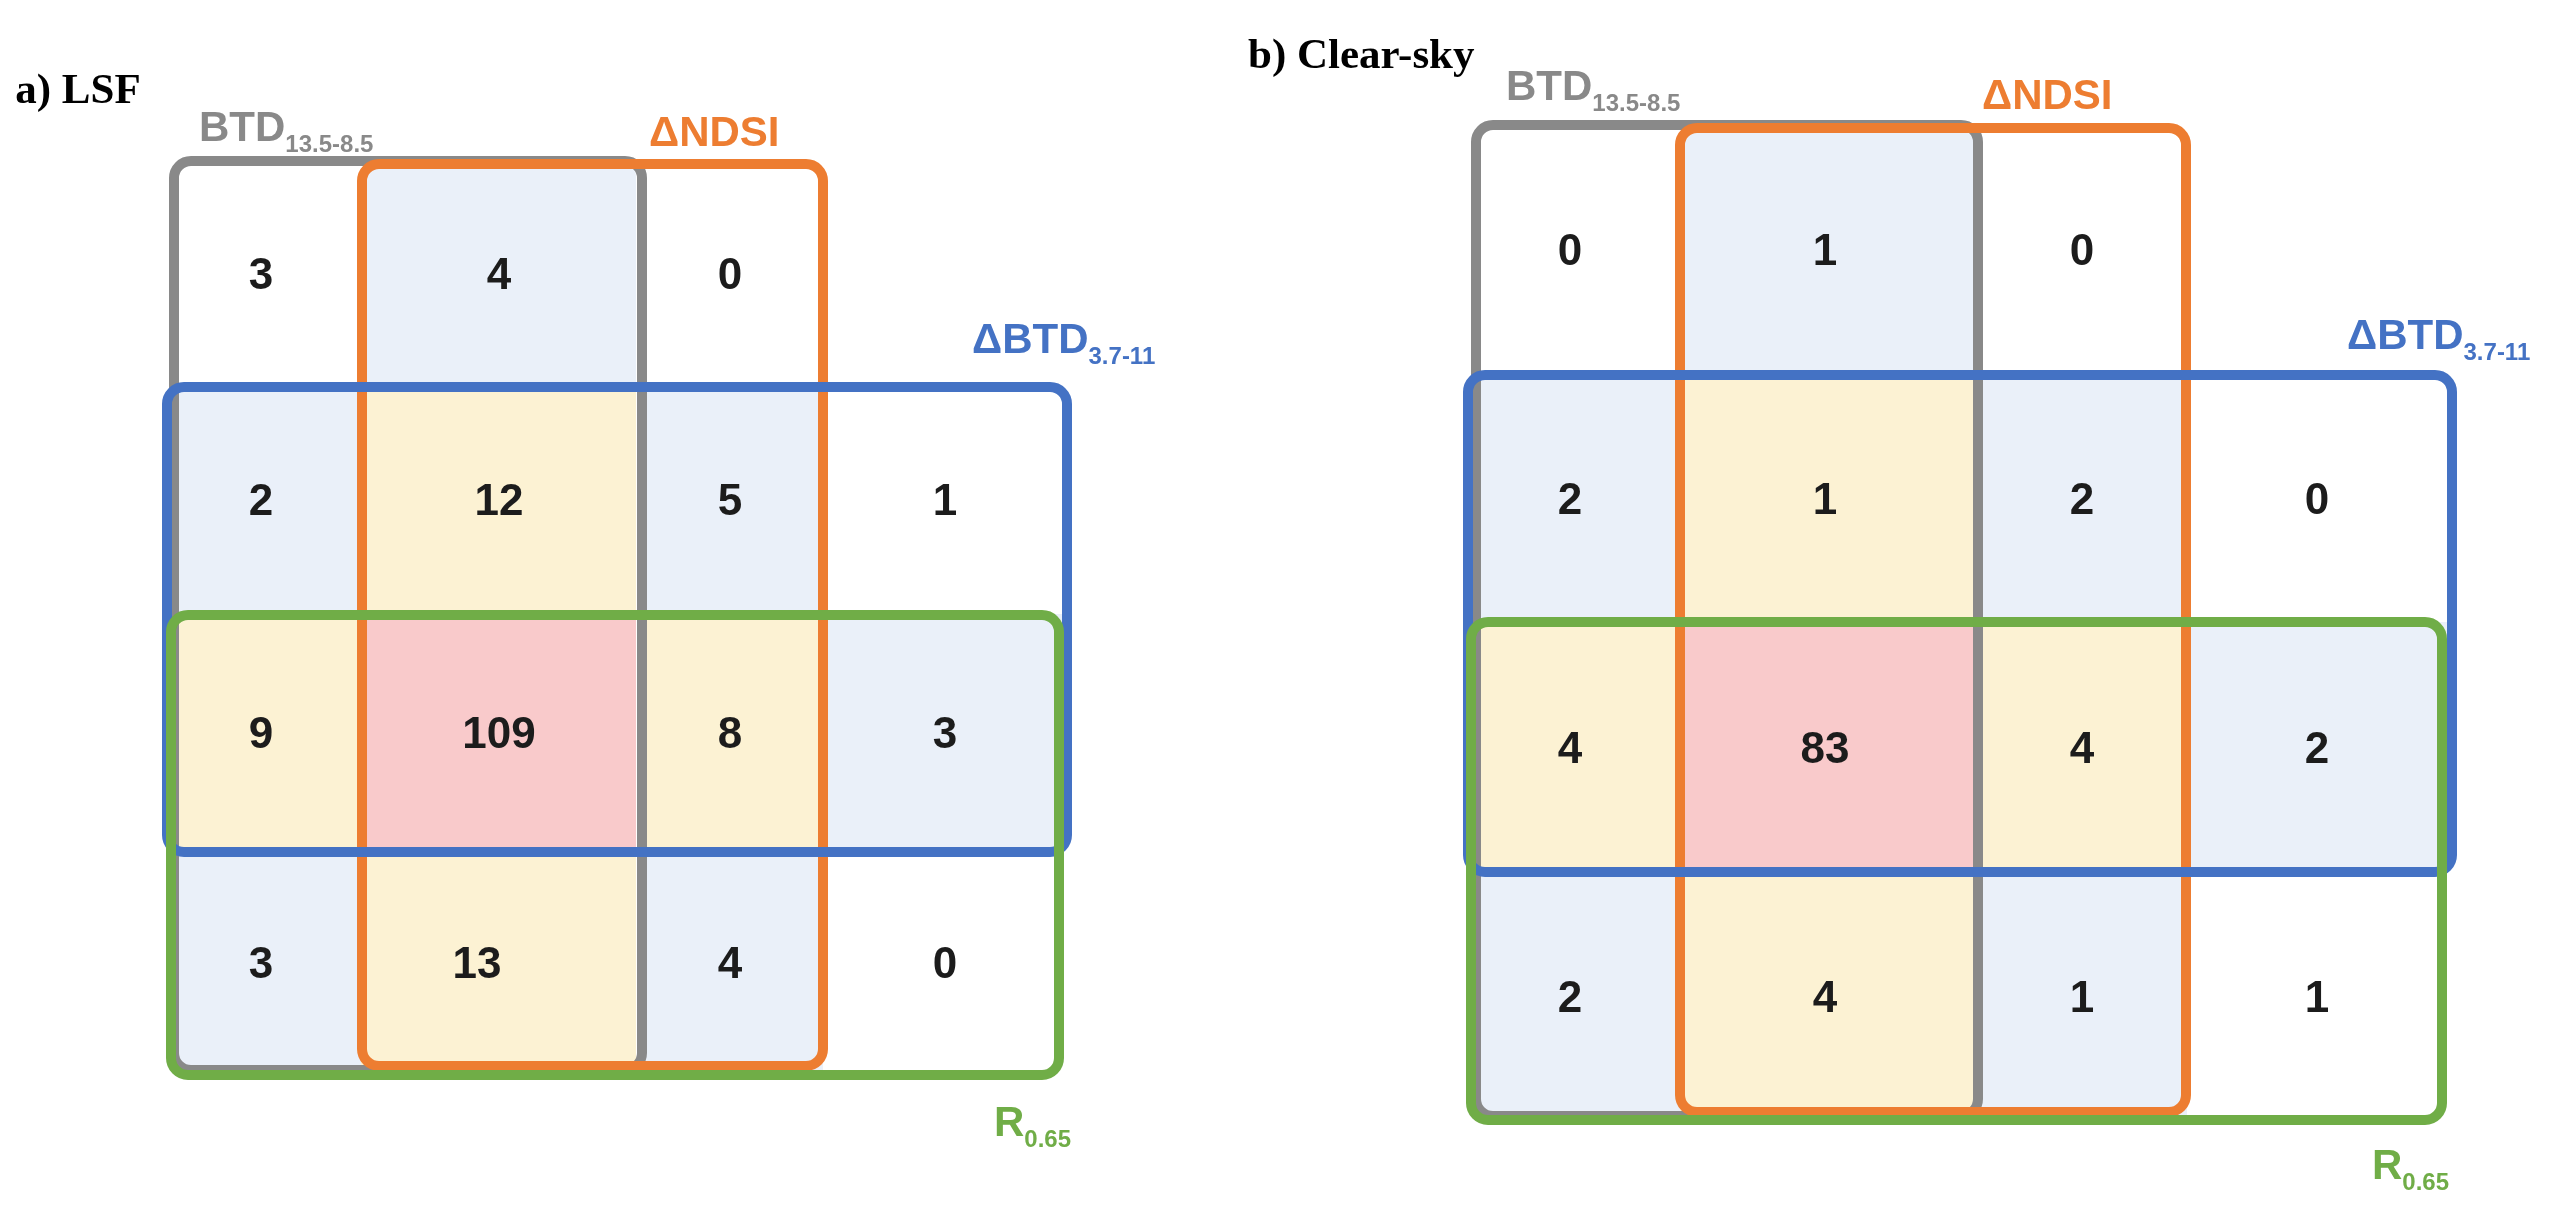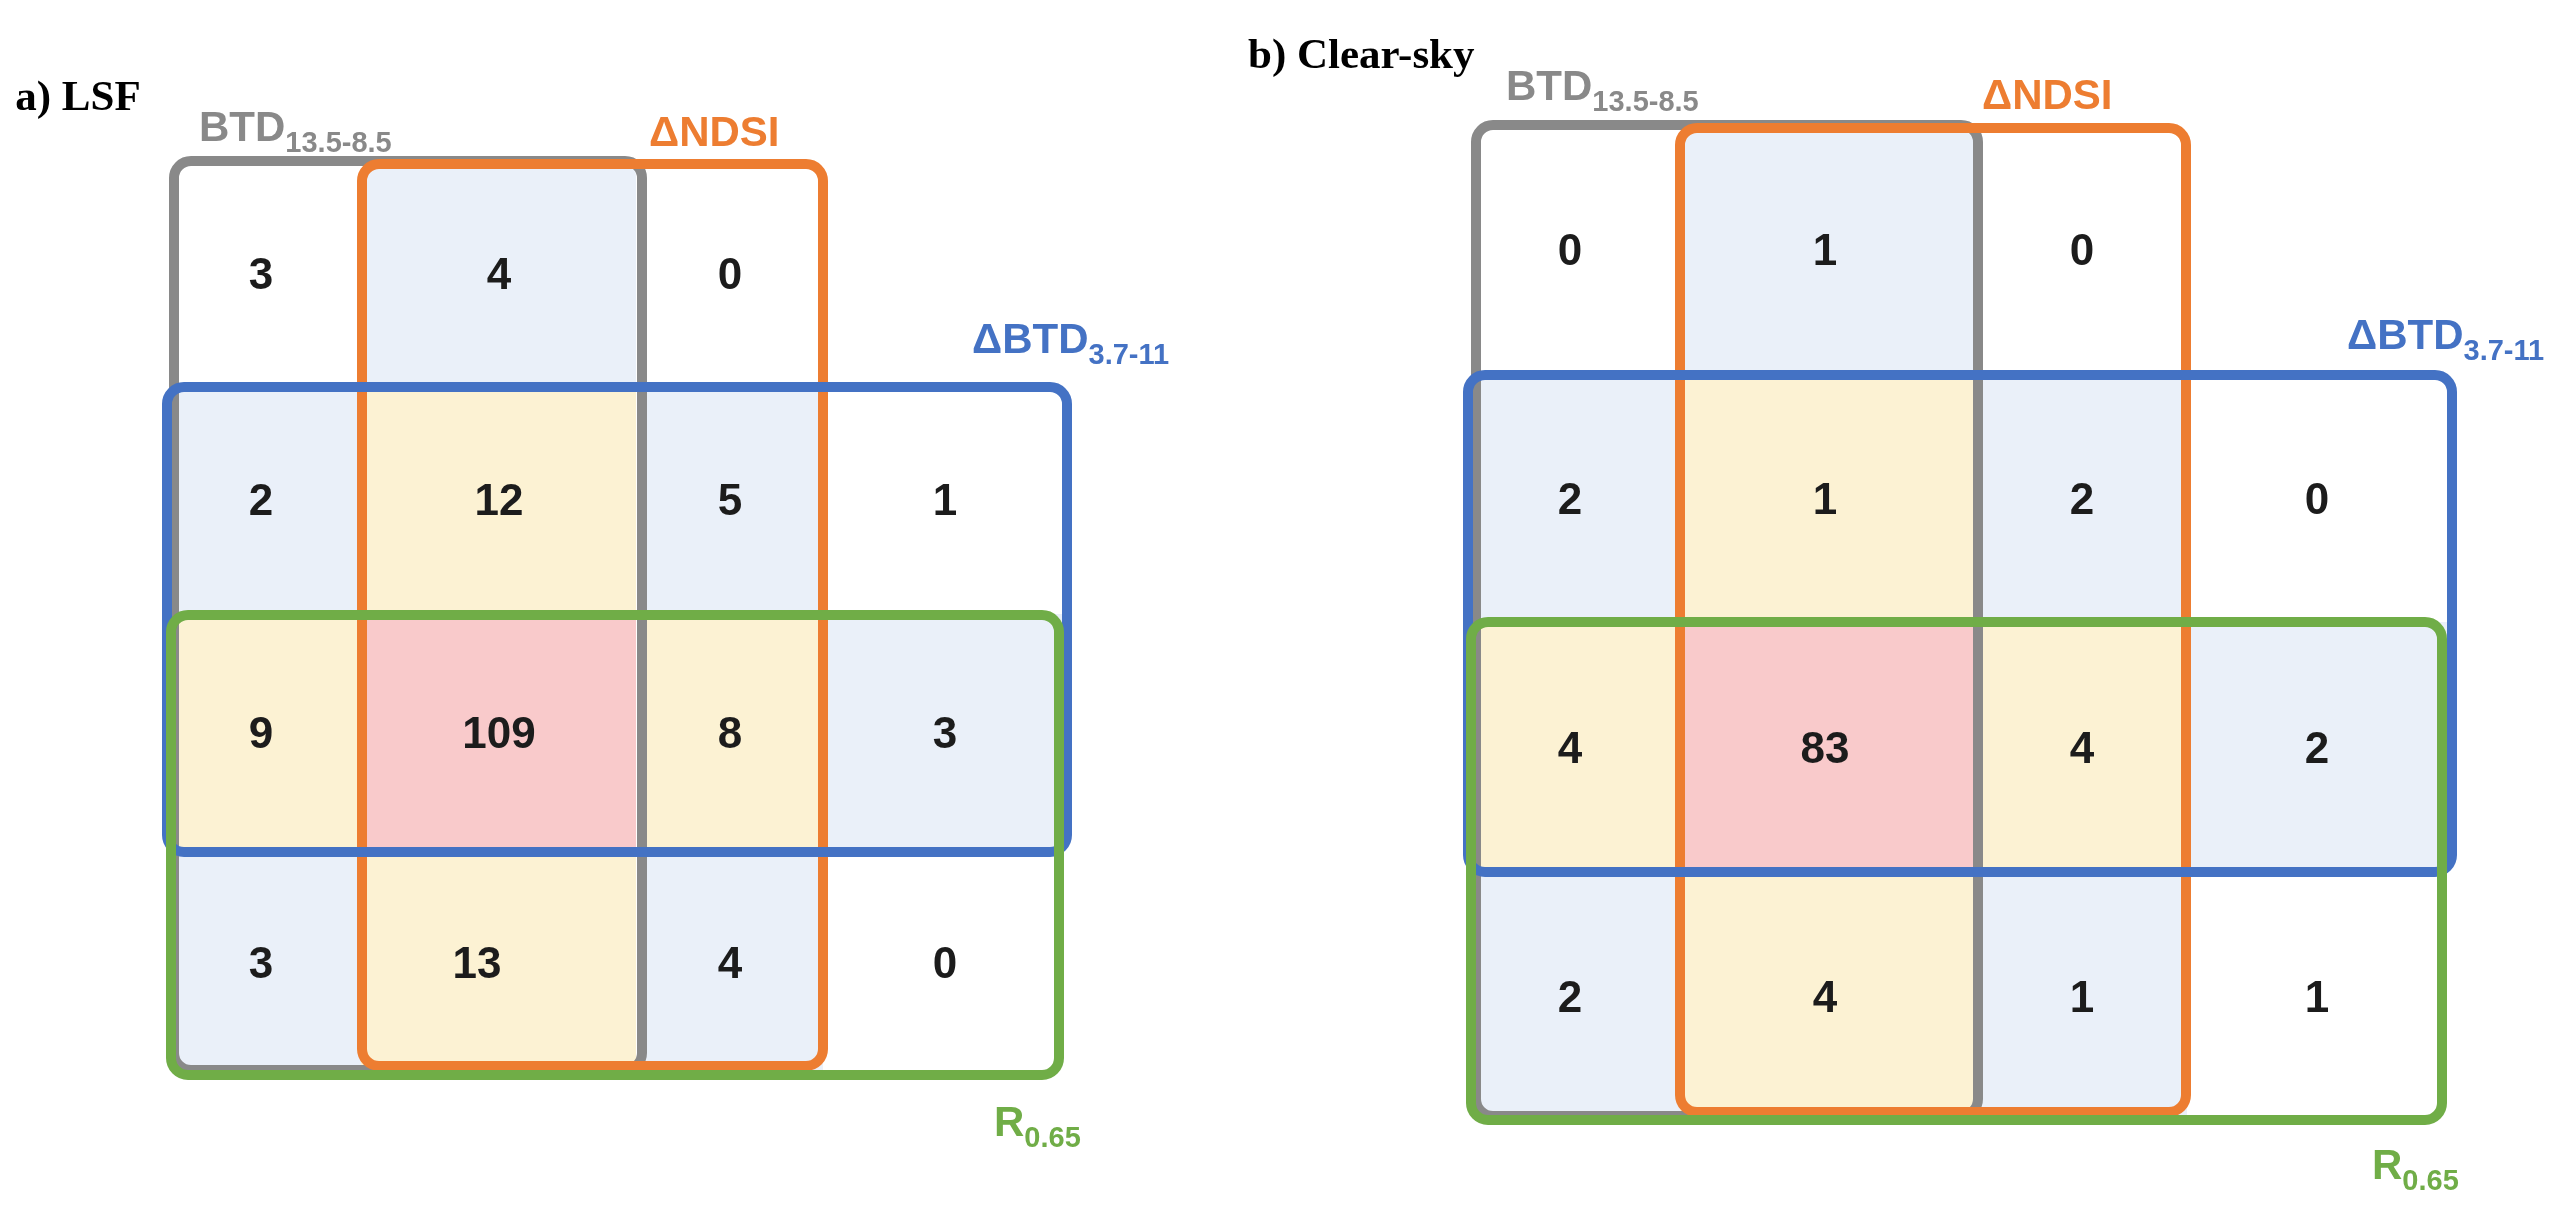--- a/index.html
+++ b/index.html
@@ -11,35 +11,35 @@
   .fill-four{background:#F9CACB;}
   .rect{position:absolute;box-sizing:border-box;background:transparent;border-style:solid;
         border-width:10.4px;border-radius:22px;}
   .rect-gray{border-color:#898989;z-index:2;}
   .rect-orange{border-color:#ED7D31;z-index:3;}
   .rect-blue{border-color:#4472C4;z-index:4;}
   .rect-green{border-color:#70AD47;z-index:5;}
   .num{position:absolute;transform:translate(-50%,-50%);z-index:7;
        font-weight:700;font-size:44px;color:#1C1C1C;line-height:1;}
   .setlabel{position:absolute;z-index:6;font-weight:700;font-size:42px;line-height:1;white-space:nowrap;}
-  .setlabel .sub{font-size:29px;position:relative;top:11px;}
+  .setlabel .sub{font-size:24px;position:relative;top:11px;}
   .lbl-gray{color:#898989;}
   .lbl-orange{color:#ED7D31;}
   .lbl-blue{color:#4472C4;}
   .lbl-green{color:#70AD47;}
   .ptitle{position:absolute;z-index:6;font-family:"Liberation Serif",serif;font-weight:700;
           font-size:43px;color:#000000;white-space:nowrap;}
 </style>
 </head>
 <body>
 
 <div class="canvas">
 
   <div>
-    <div class="ptitle" style="left:15.3px;top:71px;">a) LSF</div>
+    <div class="ptitle" style="left:15.3px;top:64px;">a) LSF</div>
 
     <div class="fill fill-two" style="left:361px;top:161px;width:275px;height:225px;border-radius:15.3px 15.3px 0 0;"></div>
     <div class="fill fill-two" style="left:174px;top:386px;width:188px;height:228px;"></div>
     <div class="fill fill-three" style="left:361px;top:386px;width:275px;height:228px;"></div>
     <div class="fill fill-two" style="left:637px;top:386px;width:186px;height:228px;"></div>
     <div class="fill fill-three" style="left:174px;top:614px;width:188px;height:238px;"></div>
     <div class="fill fill-four" style="left:361px;top:614px;width:275px;height:238px;"></div>
     <div class="fill fill-three" style="left:637px;top:614px;width:186px;height:238px;"></div>
     <div class="fill fill-two" style="left:822px;top:614px;width:245px;height:238px;border-radius:0 0 15.3px 0;"></div>
     <div class="fill fill-two" style="left:174px;top:852px;width:188px;height:222px;border-radius:0 0 0 15.3px;"></div>

